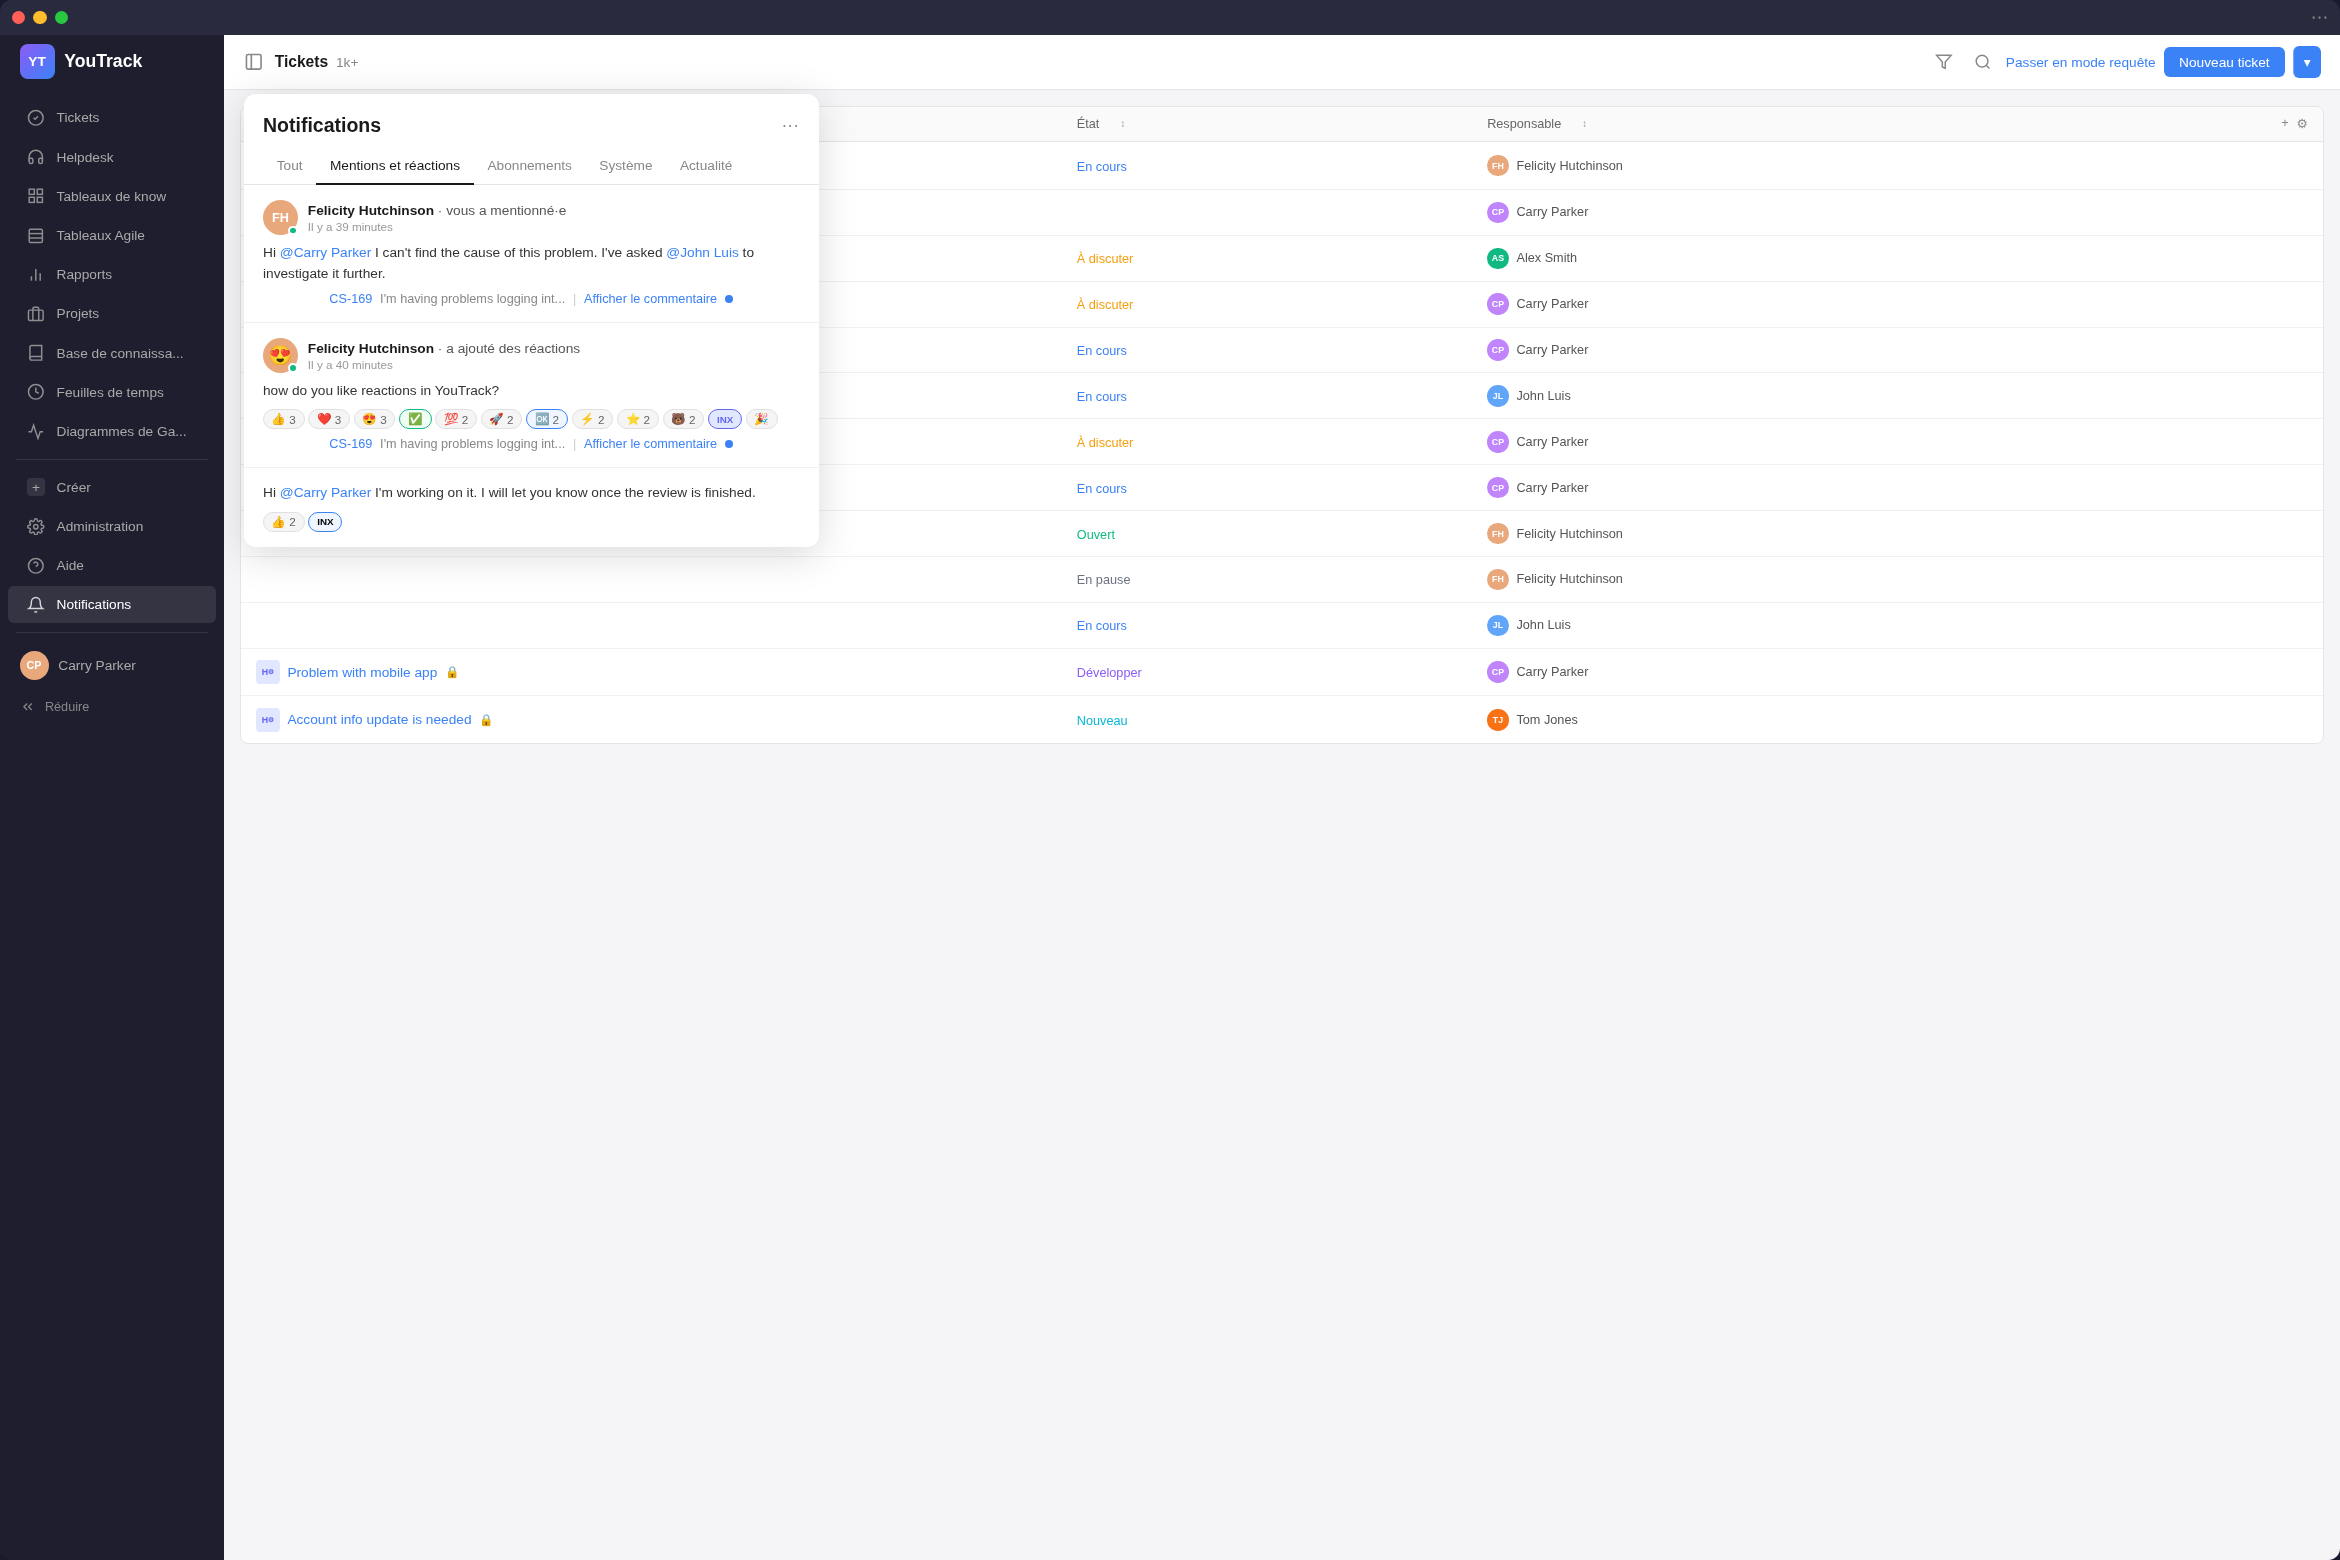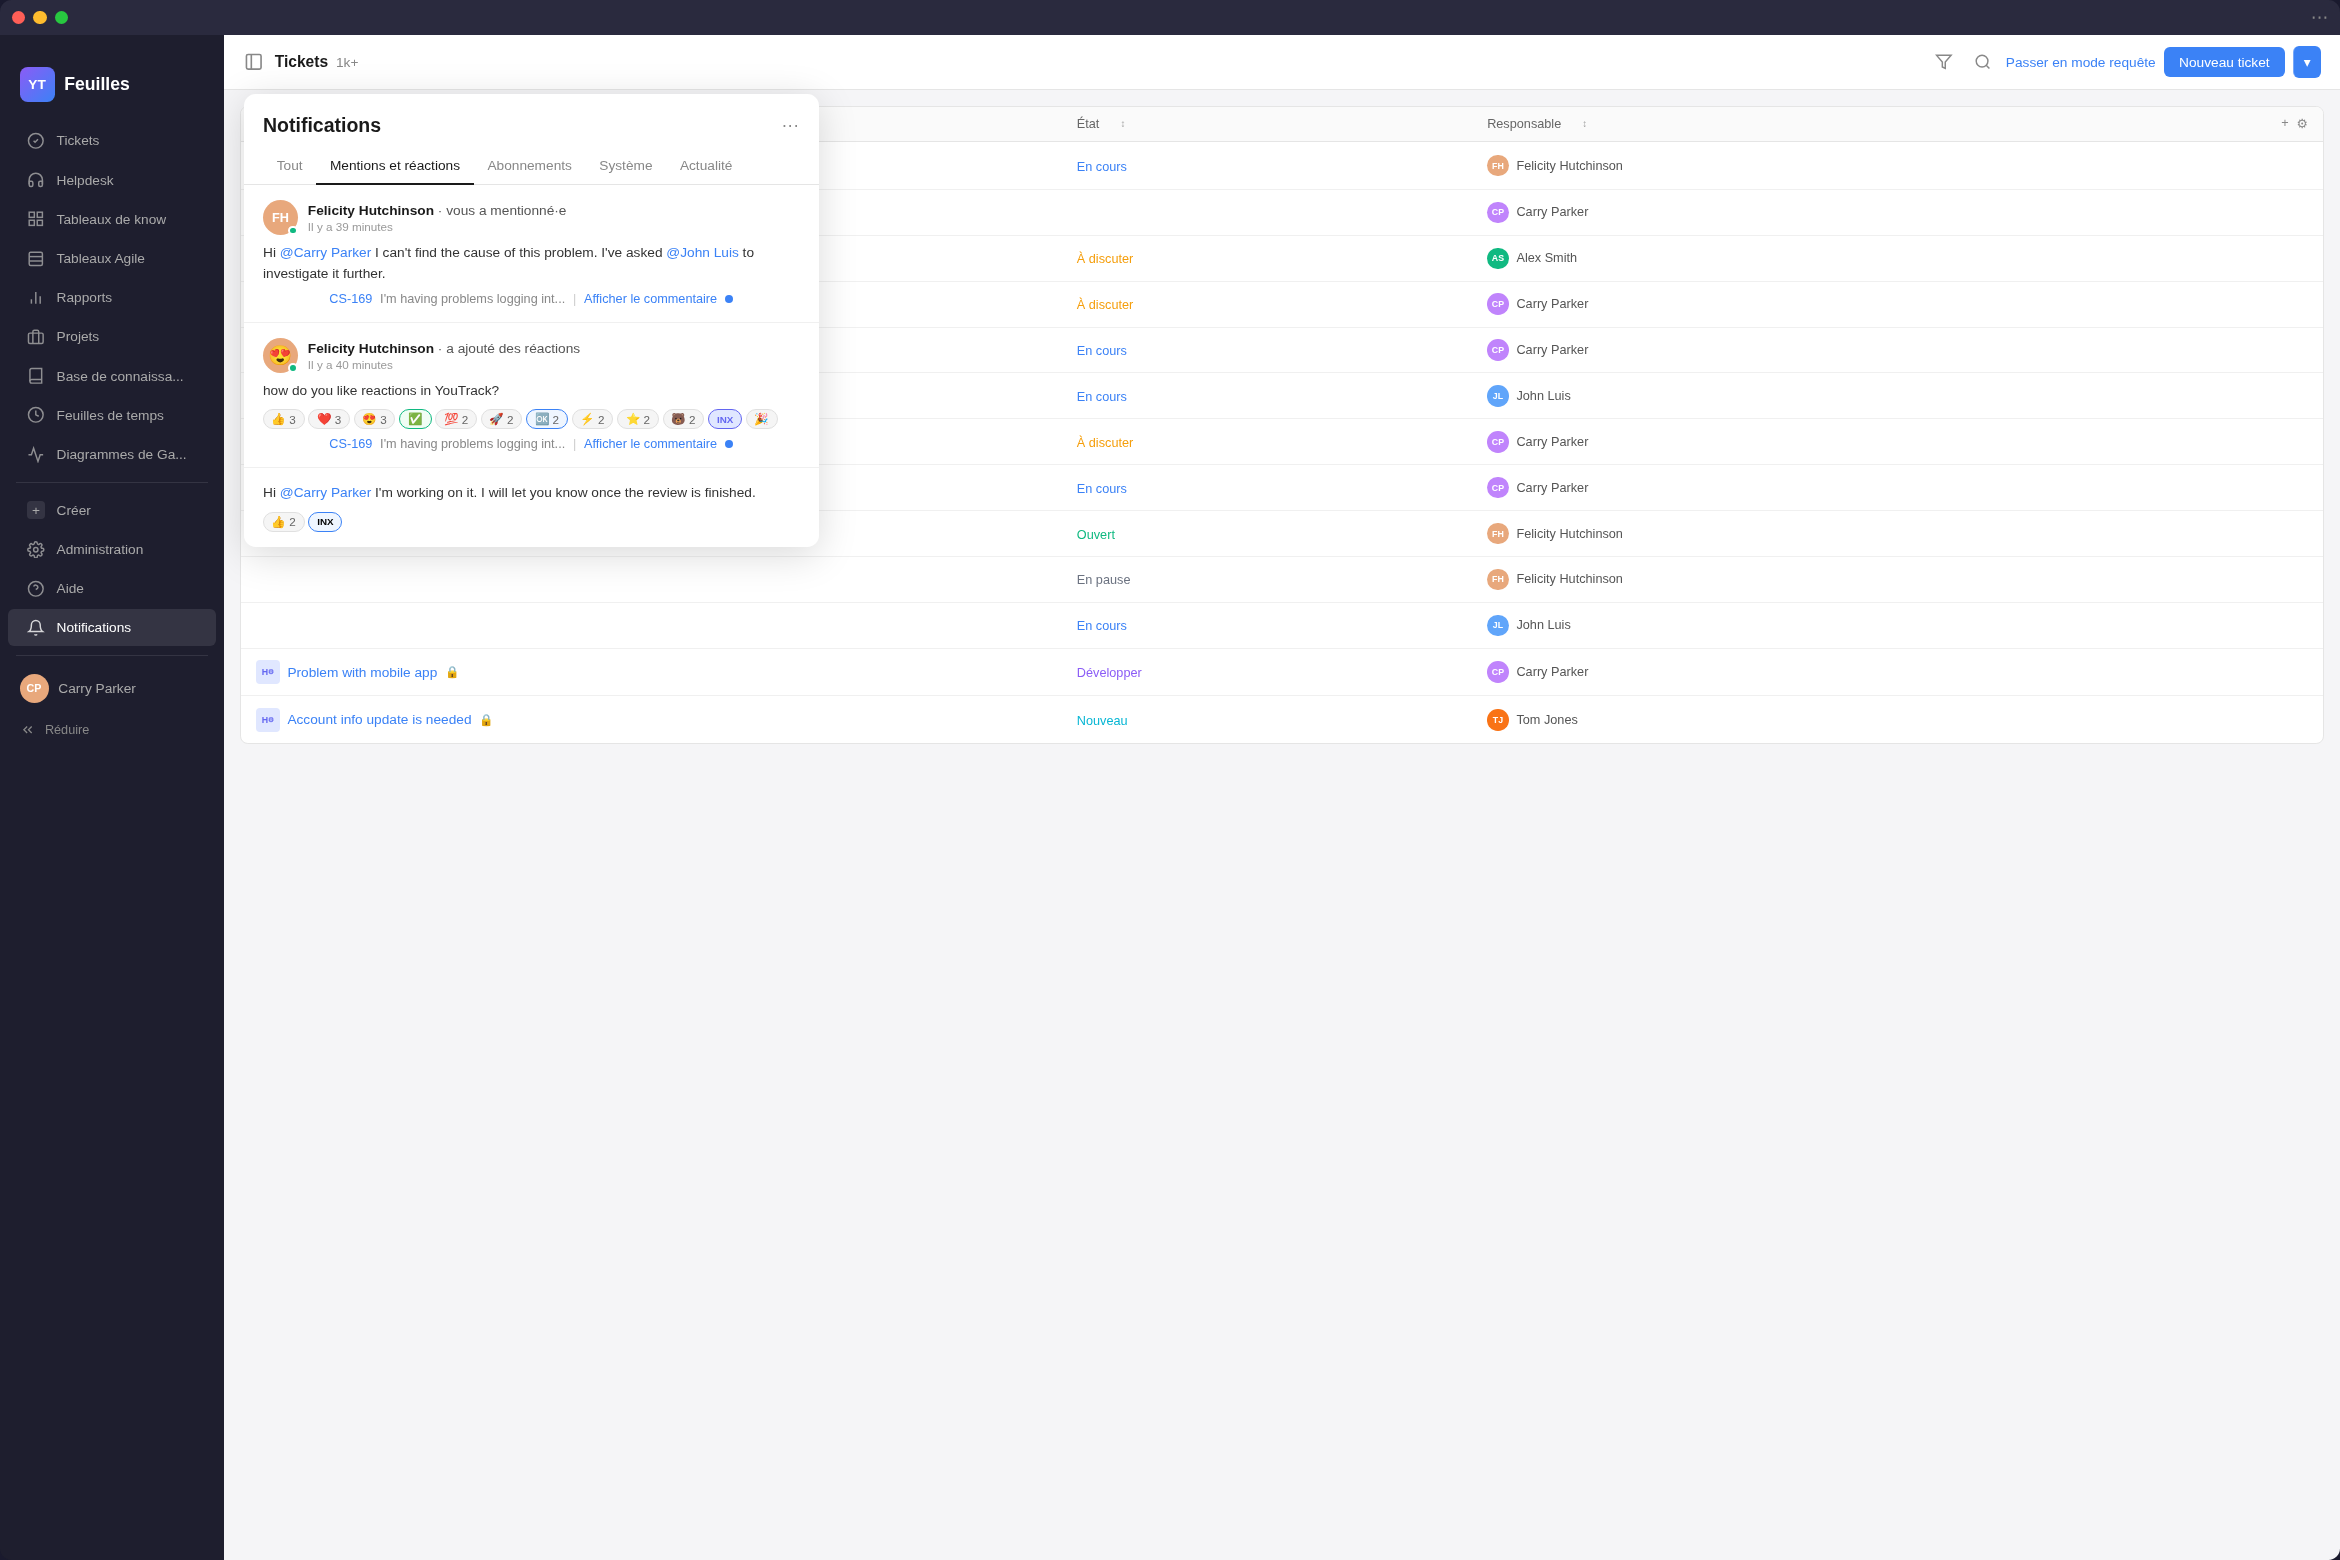--- a/index.html
+++ b/index.html
@@ -12,21 +12,21 @@
     .tl { width: 13.7px; height: 13.7px; border-radius: 50%; }
     .tl-red { background: #ff5f57; }
     .tl-yellow { background: #febc2e; }
     .tl-green { background: #28c840; }
     .more-btn { margin-left: auto; color: #888; font-size: 17.6px; cursor: pointer; }
 
     
     .app { display: flex; flex: 1; overflow: hidden; }
 
     
-    .sidebar { width: 224px; background: #1e1e2e; display: flex; flex-direction: column; padding: 24px 0; flex-shrink: 0; }
+    .sidebar { width: 224px; background: #1e1e2e; display: flex; flex-direction: column; padding: 1px 0; flex-shrink: 0; }
     .logo-area { display: flex; align-items: center; gap: 9.8px; padding: 7.8px 19.5px 19.5px; }
     .logo-icon { width: 35px; height: 35px; background: linear-gradient(135deg, #8b5cf6, #3b82f6); border-radius: 7.8px; display: flex; align-items: center; justify-content: center; color: white; font-weight: bold; font-size: 13.7px; }
     .logo-text { color: white; font-size: 17.6px; font-weight: 600; }
     .nav-item { display: flex; align-items: center; gap: 11.7px; padding: 9.8px 19.5px; color: #aaa; font-size: 13.7px; cursor: pointer; border-radius: 5.9px; margin: 1px 7.8px; }
     .nav-item.active { background: rgba(255,255,255,0.1); color: white; }
     .nav-icon { width: 17.6px; height: 17.6px; flex-shrink: 0; opacity: 0.8; }
     .nav-divider { height: 1px; background: rgba(255,255,255,0.1); margin: 7.8px 15.6px; }
     .create-plus { width: 17.6px; height: 17.6px; border-radius: 3.9px; background: rgba(255,255,255,0.1); display: flex; align-items: center; justify-content: center; color: #aaa; font-size: 13.7px; }
     .user-area { display: flex; align-items: center; gap: 9.8px; padding: 9.8px 19.5px; color: #aaa; font-size: 13.7px; cursor: pointer; }
     .user-avatar { width: 29px; height: 29px; border-radius: 50%; background: #e8a87c; display: flex; align-items: center; justify-content: center; font-size: 10.7px; color: white; font-weight: 600; overflow: hidden; }
@@ -115,21 +115,21 @@
       <div class="tl tl-green"></div>
     </div>
     <div class="more-btn">⋯</div>
   </div>
 
   <div class="app">
 
     <div class="sidebar">
       <div class="logo-area">
         <div class="logo-icon">YT</div>
-        <span class="logo-text">Feuilles</span>
+        <span class="logo-text">YouTrack</span>
       </div>
 
       <div class="nav-item">
         <svg class="nav-icon" viewBox="0 0 24 24" fill="none" stroke="currentColor" stroke-width="2">
             <circle cx="12" cy="12" r="10"></circle>
             <polyline points="9 12 11 14 15 10"></polyline>
           </svg>
         <span>Tickets</span>
       </div>
       <div class="nav-item">

